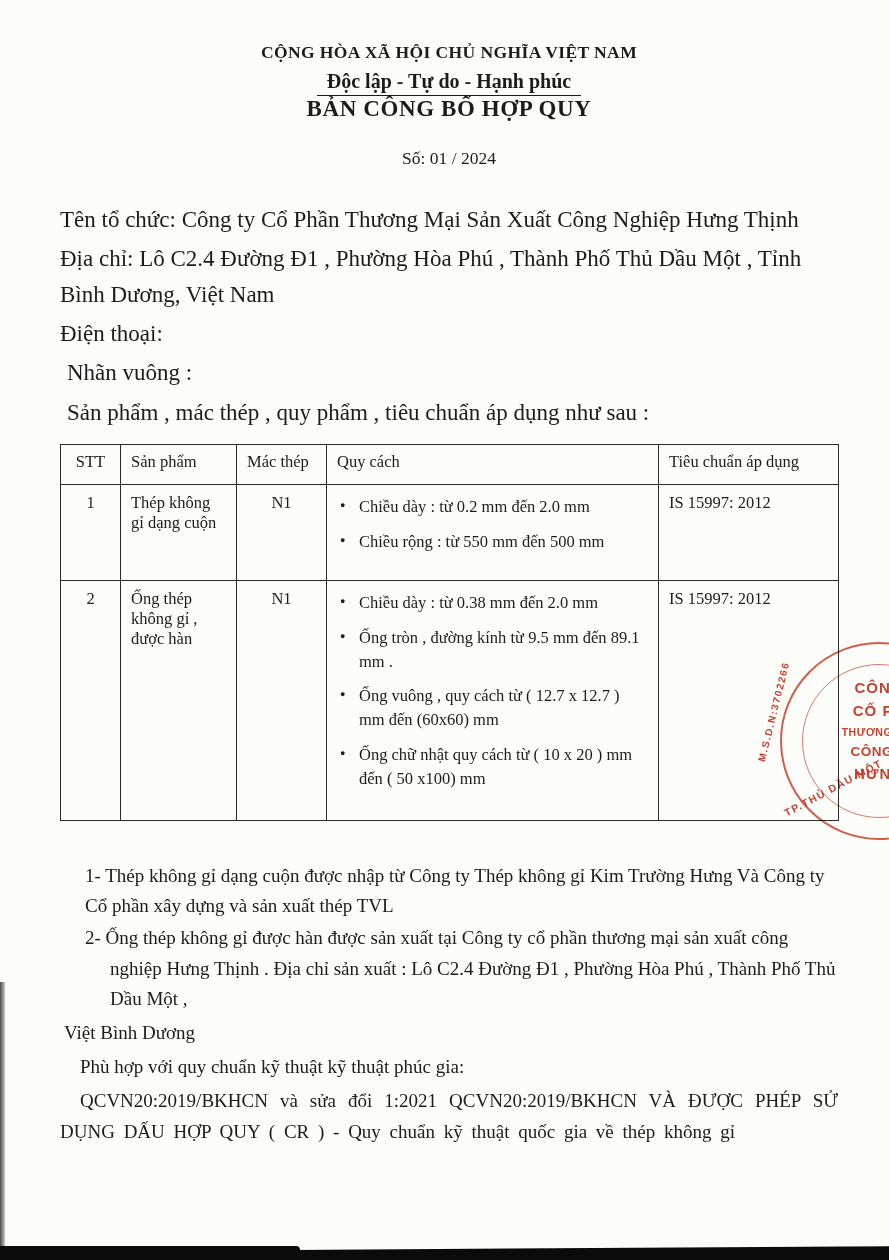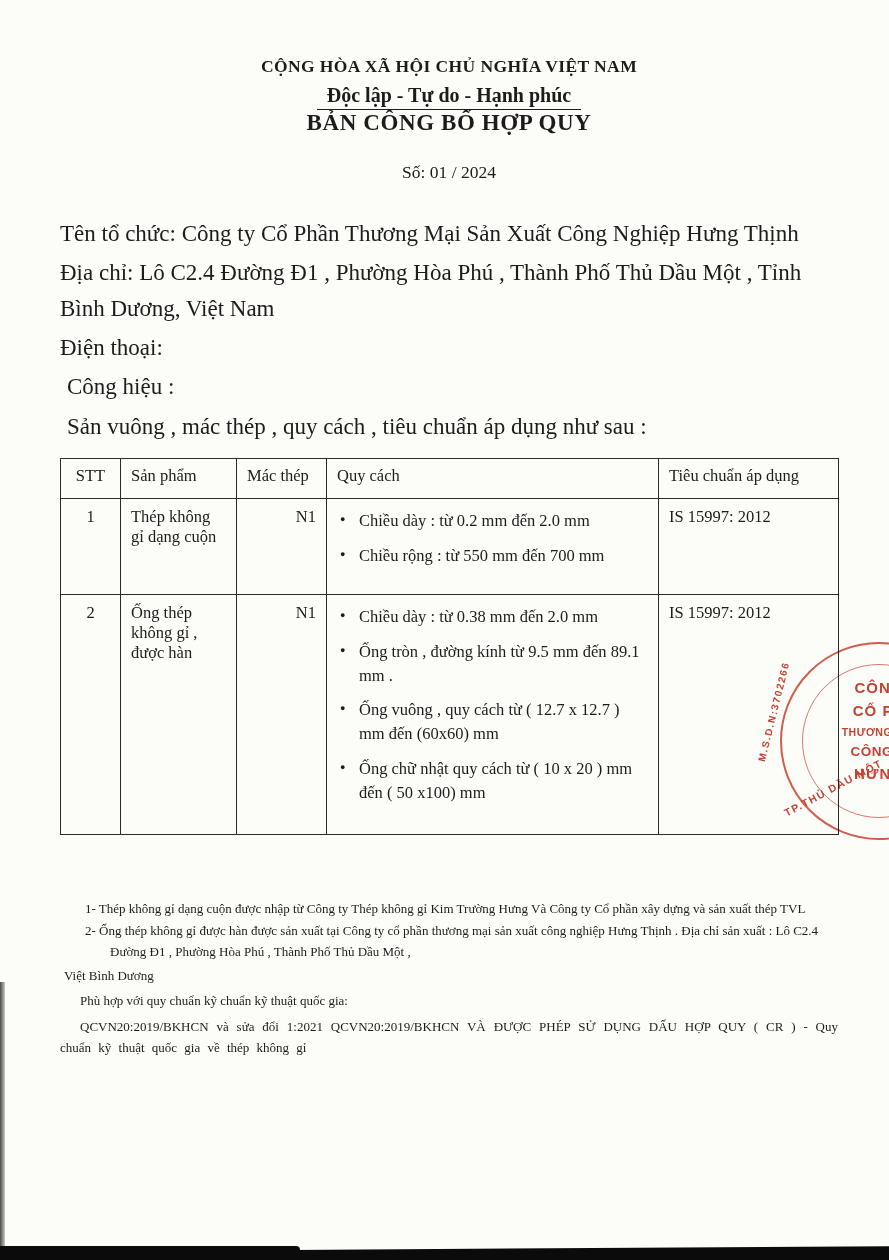--- a/index.html
+++ b/index.html
@@ -2,49 +2,49 @@
 <html><head>
 <meta charset="utf-8">
 <style>
   * { margin:0; padding:0; box-sizing:border-box; }
   html,body { background:#9a9a9a; }
   .page {
     position:relative; width:889px; height:1260px; margin:0 auto;
     background:#fcfcf9; overflow:hidden;
     font-family:"Liberation Serif","DejaVu Serif",serif; color:#1c1c1c;
   }
-  .content { position:absolute; left:60px; top:56px; width:778px; }
+  .content { position:absolute; left:60px; top:42px; width:778px; }
 
   
   .nat-title { text-align:center; font-weight:bold; font-size:17.5px; letter-spacing:.4px; }
   .motto { text-align:center; font-weight:bold; font-size:20px; margin-top:7px; }
   .motto span { display:inline-block; border-bottom:1.6px solid #1c1c1c; padding:0 10px 2px; }
   .doc-title { text-align:center; font-weight:bold; font-size:23px; letter-spacing:.6px; }
   .doc-no { text-align:center; font-size:17.5px; margin-top:26px; }
 
   
   .info { margin-top:33px; font-size:23px; line-height:1.57; }
   .info p { margin-top:3px; }
   .pad1 { padding-left:7px; }
   .b { font-weight:bold; }
 
   
   table { border-collapse:collapse; width:100%; margin-top:13px; font-size:16.5px; table-layout:fixed; }
   th, td { border:1.2px solid #2b2b2b; padding:8px 10px; vertical-align:top; text-align:left; font-weight:normal; }
   thead th { height:40px; vertical-align:middle; padding-top:0; padding-bottom:4px; }
   th.c-stt, td.stt { text-align:center; }
-  td.mac { text-align:right; }
+  td.mac { text-align:center; }
   tr.r1 { height:96px; }
   tr.r2 { height:240px; }
   ul.specs { list-style:none; margin-top:2px; }
   ul.specs li { position:relative; padding-left:22px; margin-bottom:11px; line-height:1.45; }
   ul.specs li::before { content:"●"; position:absolute; left:3px; top:4px; font-size:9px; }
 
   
-  .notes { margin-top:64px; font-size:13px; line-height:1.6; }
+  .notes { margin-top:40px; font-size:19px; line-height:1.6; }
   .note1 { margin-left:25px; }
   .note2 { margin-left:50px; text-indent:-25px; margin-top:2px;font-family:Liberation Serif, serif; }
   .province { margin-left:4px; margin-top:3px; }
   .conform { margin-left:20px; margin-top:4px; }
   .regulation { margin-top:4px; text-align:justify; text-indent:20px; word-spacing:4px; line-height:1.62; }
 
   
   .stamp { position:absolute; left:742px; top:632px; width:240px; height:230px;
            color:#c43220; mix-blend-mode:multiply; opacity:.92; }
   .stamp-outer { position:absolute; left:38px; top:10px; width:198px; height:198px;
@@ -85,22 +85,22 @@
       <span>Độc lập - Tự do - Hạnh phúc</span>
     </div>
 
     <div class="doc-title">BẢN CÔNG BỐ HỢP QUY</div>
     <div class="doc-no">Số: 01 / 2024</div>
 
     <div class="info">
       <p>Tên tổ chức: Công ty Cổ Phần Thương Mại Sản Xuất Công Nghiệp Hưng Thịnh</p>
       <p>Địa chỉ: Lô C2.4 Đường Đ1 , Phường Hòa Phú , Thành Phố Thủ Dầu Một , Tỉnh Bình Dương, Việt Nam</p>
       <p>Điện thoại:</p>
-      <p class="pad1">Công hiệu :</p>
-      <p class="pad1">Sản vuông , mác thép , quy cách , tiêu chuẩn áp dụng như sau :</p>
+      <p class="pad1">Nhãn vuông :</p>
+      <p class="pad1">Sản phẩm , mác thép , quy phẩm , tiêu chuẩn áp dụng như sau :</p>
     </div>
 
     <table>
       <colgroup>
         <col style="width:60px">
           <col style="width:116px">
           <col style="width:90px">
           <col style="width:332px">
           <col style="width:180px">
       </colgroup>
@@ -114,21 +114,21 @@
         </tr>
       </thead>
       <tbody>
         <tr class="r1">
           <td class="stt">1</td>
           <td>Thép không gỉ dạng cuộn</td>
           <td class="mac">N1</td>
           <td>
             <ul class="specs">
               <li>Chiều dày : từ 0.2 mm đến 2.0 mm</li>
-              <li>Chiều rộng : từ 550 mm đến 700 mm</li>
+              <li>Chiều rộng : từ 550 mm đến 500 mm</li>
             </ul>
           </td>
           <td>IS 15997: 2012</td>
         </tr>
         <tr class="r2">
           <td class="stt">2</td>
           <td>Ống thép không gỉ , được hàn</td>
           <td class="mac">N1</td>
           <td>
             <ul class="specs">
@@ -140,21 +140,21 @@
           </td>
           <td>IS 15997: 2012</td>
         </tr>
       </tbody>
     </table>
 
     <div class="notes">
       <p class="note1">1-  Thép không gỉ dạng cuộn được nhập từ Công ty Thép không gỉ Kim Trường Hưng Và Công ty Cổ phần xây dựng và sản xuất thép TVL</p>
       <p class="note2">2-  Ống thép không gỉ được hàn được sản xuất tại Công ty cổ phần thương mại sản xuất công nghiệp Hưng Thịnh . Địa chỉ sản xuất : Lô C2.4 Đường Đ1 , Phường Hòa Phú , Thành Phố Thủ Dầu Một ,</p>
       <p class="province">Việt Bình Dương</p>
-      <p class="conform">Phù hợp với quy chuẩn kỹ chuẩn kỹ thuật quốc gia:</p>
+      <p class="conform">Phù hợp với quy chuẩn kỹ thuật kỹ thuật phúc gia:</p>
       <p class="regulation">QCVN20:2019/BKHCN và sửa đổi 1:2021 QCVN20:2019/BKHCN VÀ ĐƯỢC PHÉP SỬ DỤNG DẤU HỢP QUY ( CR ) -  Quy chuẩn kỹ thuật quốc gia về thép không gỉ</p>
     </div>
 
   </div>
 
   <div class="stamp">
     <div class="stamp-outer"></div>
     <div class="stamp-inner"></div>
     <div class="stamp-text">
       <div class="l1">CÔNG</div>

